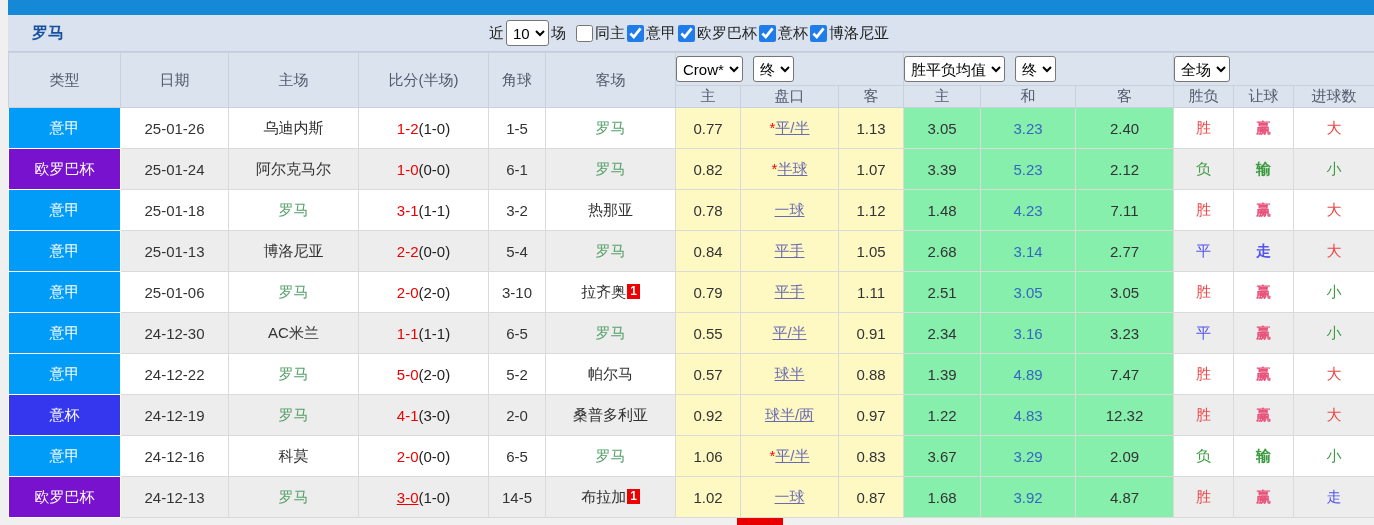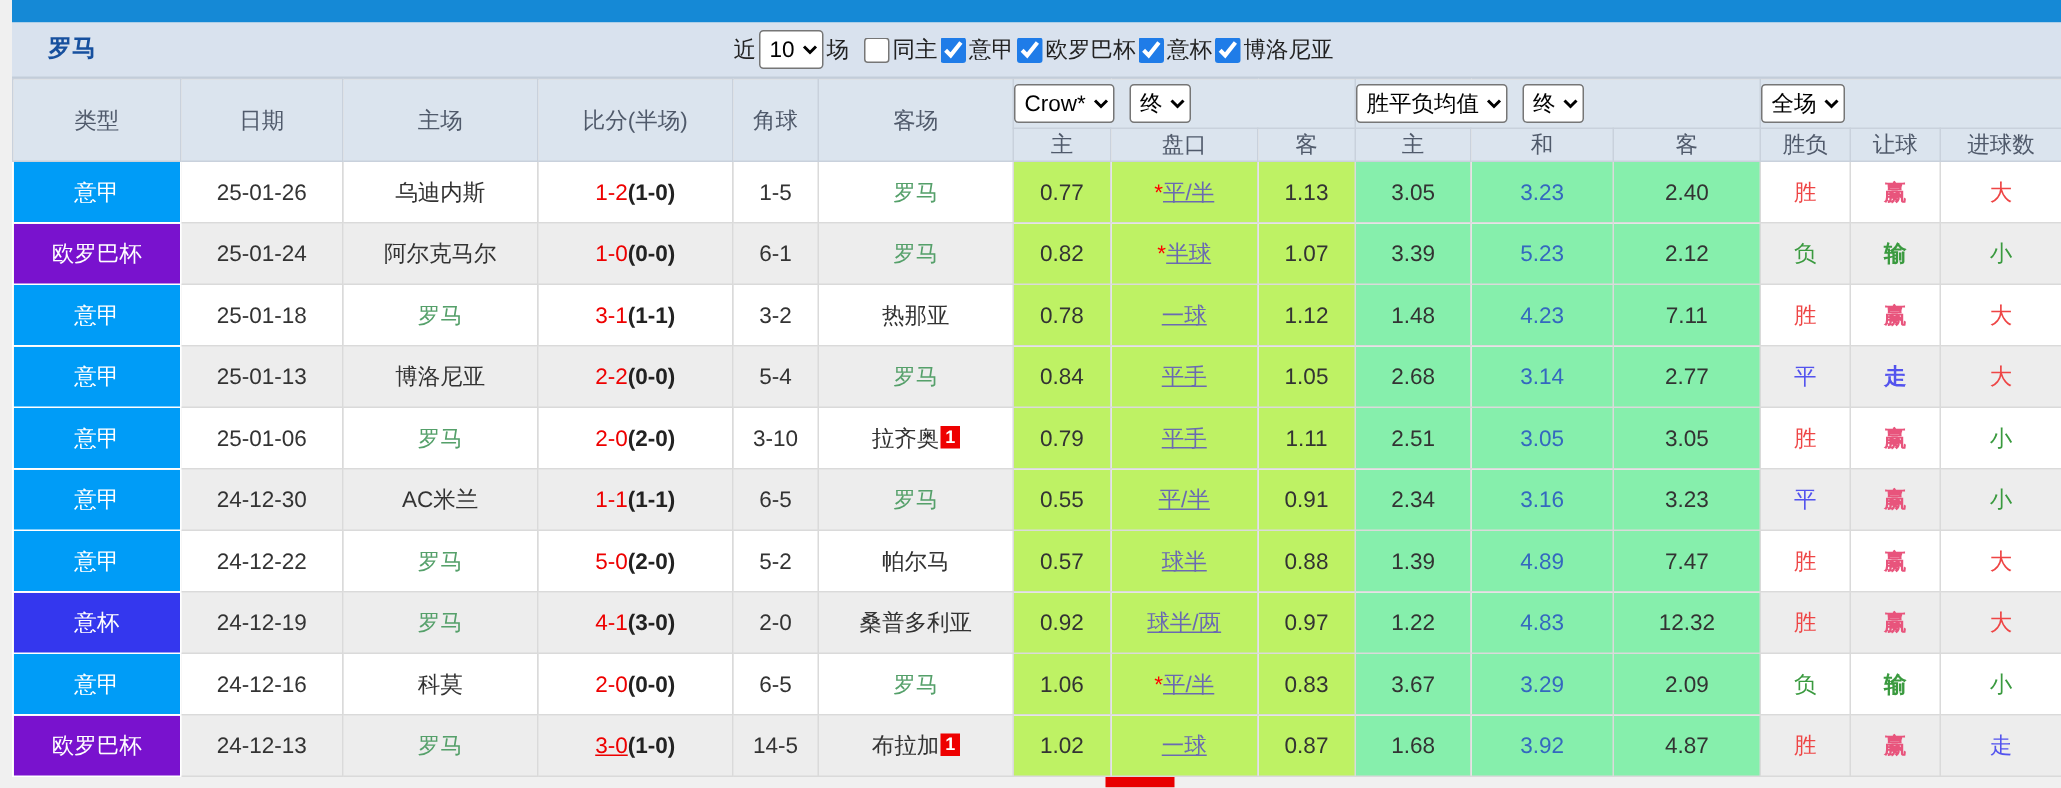--- a/index.html
+++ b/index.html
@@ -38,27 +38,27 @@
     border:1px solid #c9d1dc; text-align:center; padding:0;
     overflow:hidden; white-space:nowrap; font-size:15px;
   }
   thead th { background:#dbe4ee; color:#505a6b; font-weight:normal; }
   thead tr.group-row th { height:33px; }
   thead tr.sub-row th { height:22px; }
   .sel-wrap { display:flex; justify-content:flex-start; align-items:center; gap:10px; }
   tbody td { border-color:#dadada; color:#333; height:41px; }
   tr.odd  td { background:#ffffff; }
   tr.even td { background:#ededed; }
-  tbody td.cream { background:#bef264; }
+  tbody td.cream { background:#fef9c3; }
   tbody td.lblue { background:#86efac; }
   tbody td.type  { color:#fff; border-color:#ffffff; }
   .roma { color:#55a06a; }
   .score { color:#ee0000; }
   .score.u { text-decoration:underline; }
-  .half { color:#222;font-weight:bold; }
+  .half { color:#222; }
   .star { color:#ff0000; }
   .handicap { color:#6a6ab2;text-decoration:underline; }
   td.draw { color:#3468bf; }
   td.rang { font-weight:bold; }
   .t-red { color:#ee4545; }
   .t-green { color:#3a9a3f; }
   .t-blue { color:#5353ee; }
   td.rang.t-red { color:#e8547c; }
   .badge {
     display:inline-block; background:#ee0000; color:#fff; font-weight:bold;

